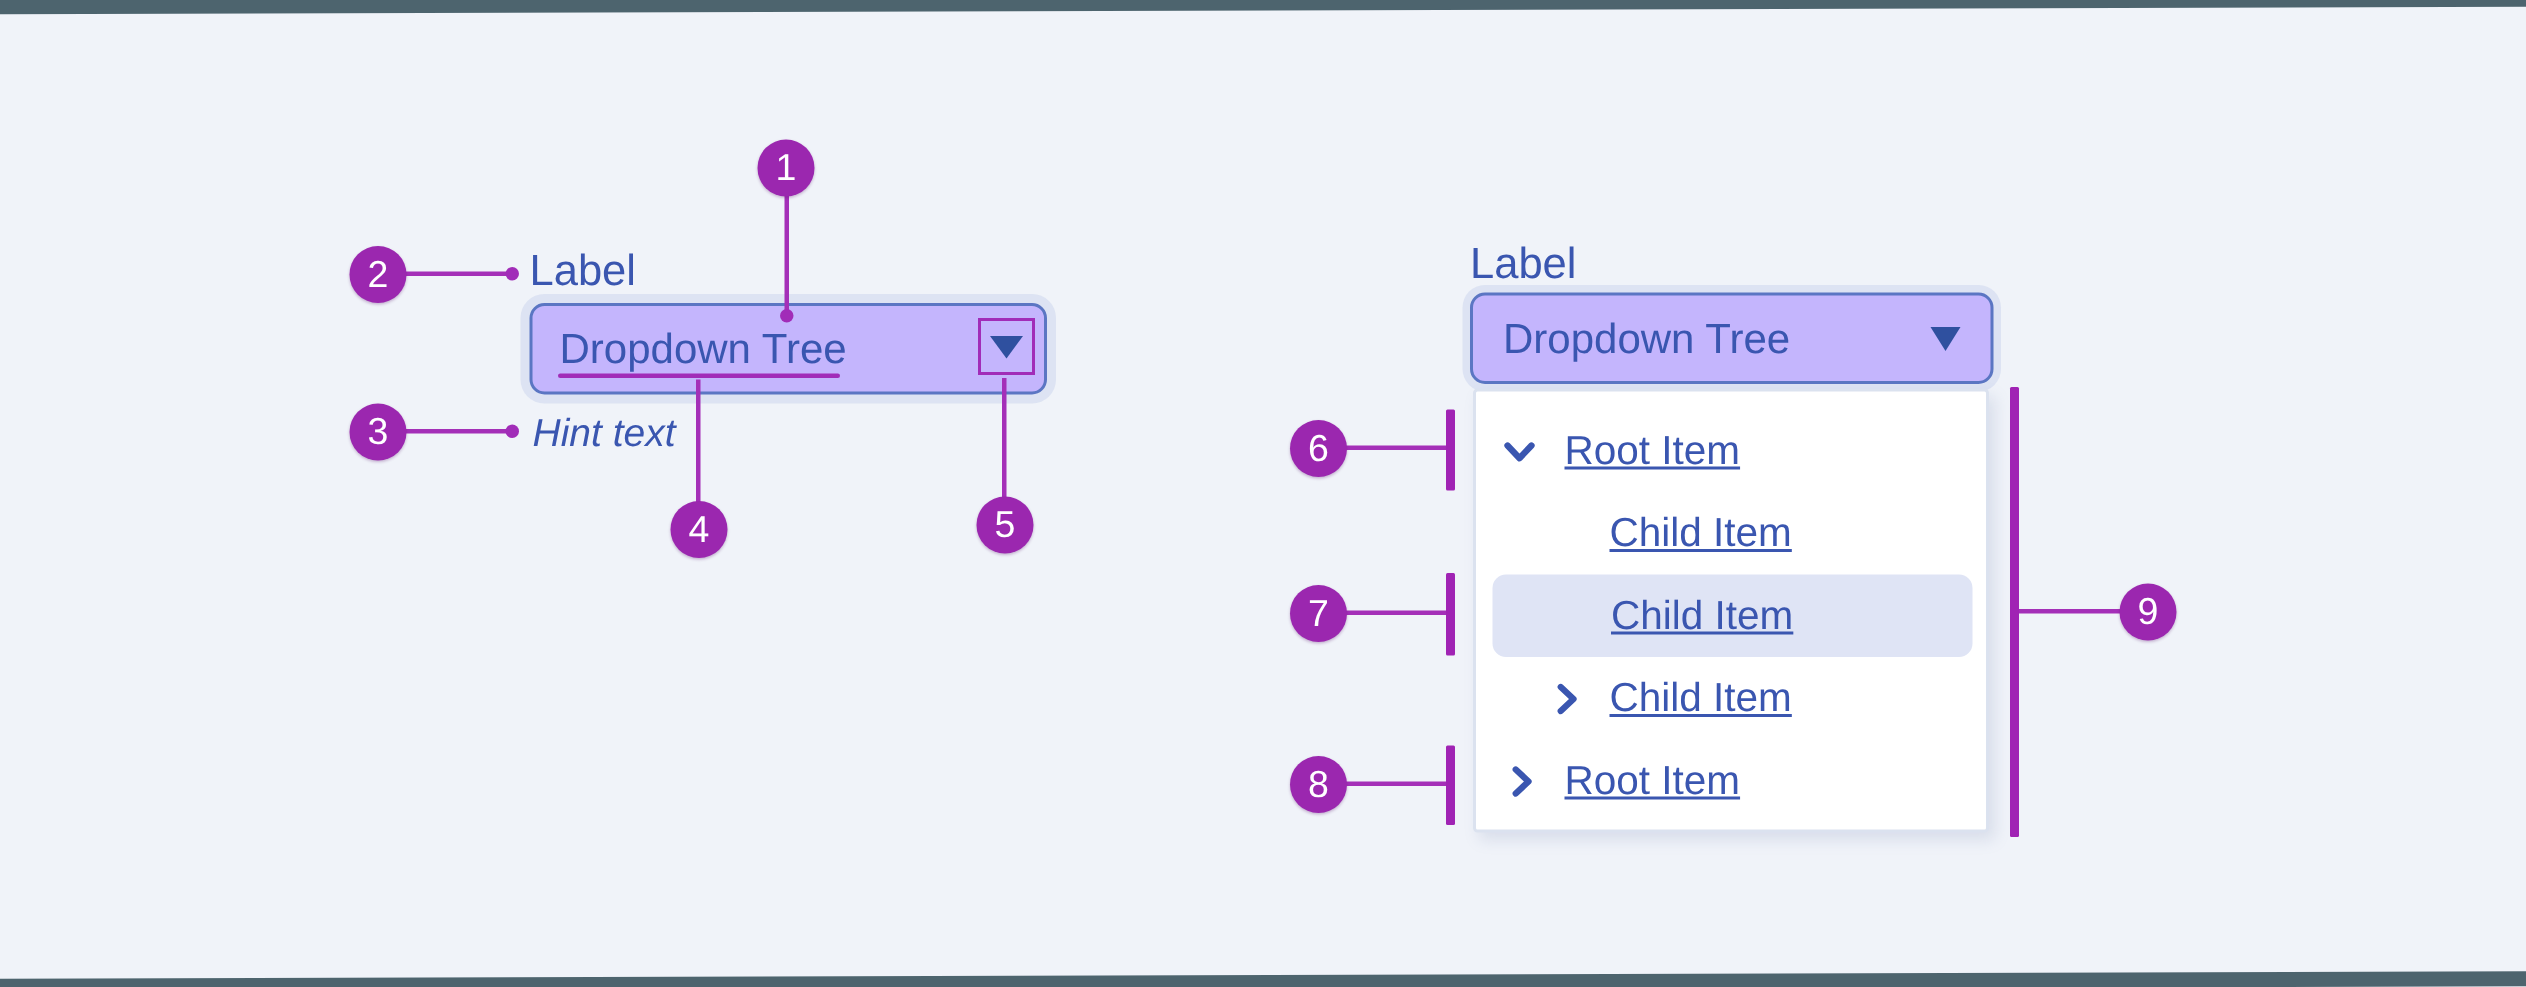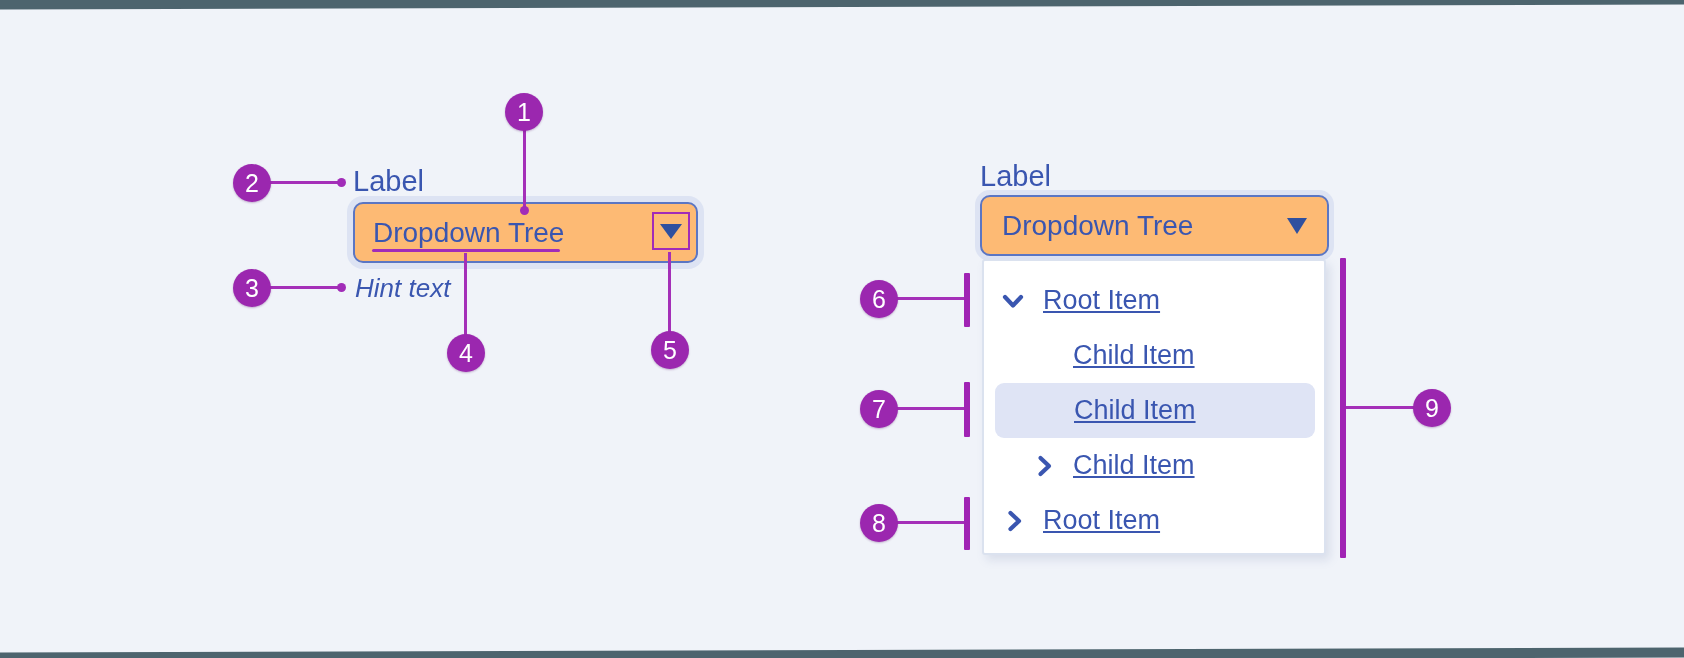--- a/index.html
+++ b/index.html
@@ -10,21 +10,21 @@
   }
   
   .edge-bar { position:absolute; left:-10px; width:1704px; height:10px; background:#4d646e; transform:rotate(-0.17deg); }
   .edge-bar.top { top:-3px; }
   .edge-bar.bottom { bottom:-2px; }
 
   
   .field-label { position:absolute; font-size:29px; color:#3a56b0; }
   .dd-field {
     position:absolute; box-sizing:border-box;
-    background:#fdba74; border:2px solid #5b76c3; border-radius:10px;
+    background:#c4b5fd; border:2px solid #5b76c3; border-radius:10px;
     box-shadow:0 0 0 6px rgba(201,212,238,0.5);
   }
   .dd-value { position:absolute; left:18px; top:50%; transform:translateY(-50%); font-size:28px; color:#3a56b0; white-space:nowrap; }
   .underline-annot { position:absolute; left:17px; top:45px; width:188px; height:3px; background:#a12cb8; border-radius:2px; }
   .arrow-box {
     position:absolute; right:6px; top:8px; width:34px; height:34px;
     border:2px solid #a12cb8; display:flex; align-items:center; justify-content:center;
     background:transparent; cursor:pointer;
   }
   .caret-down { width:0; height:0; border-left:11px solid transparent; border-right:11px solid transparent; border-top:15px solid #2f509f; }

